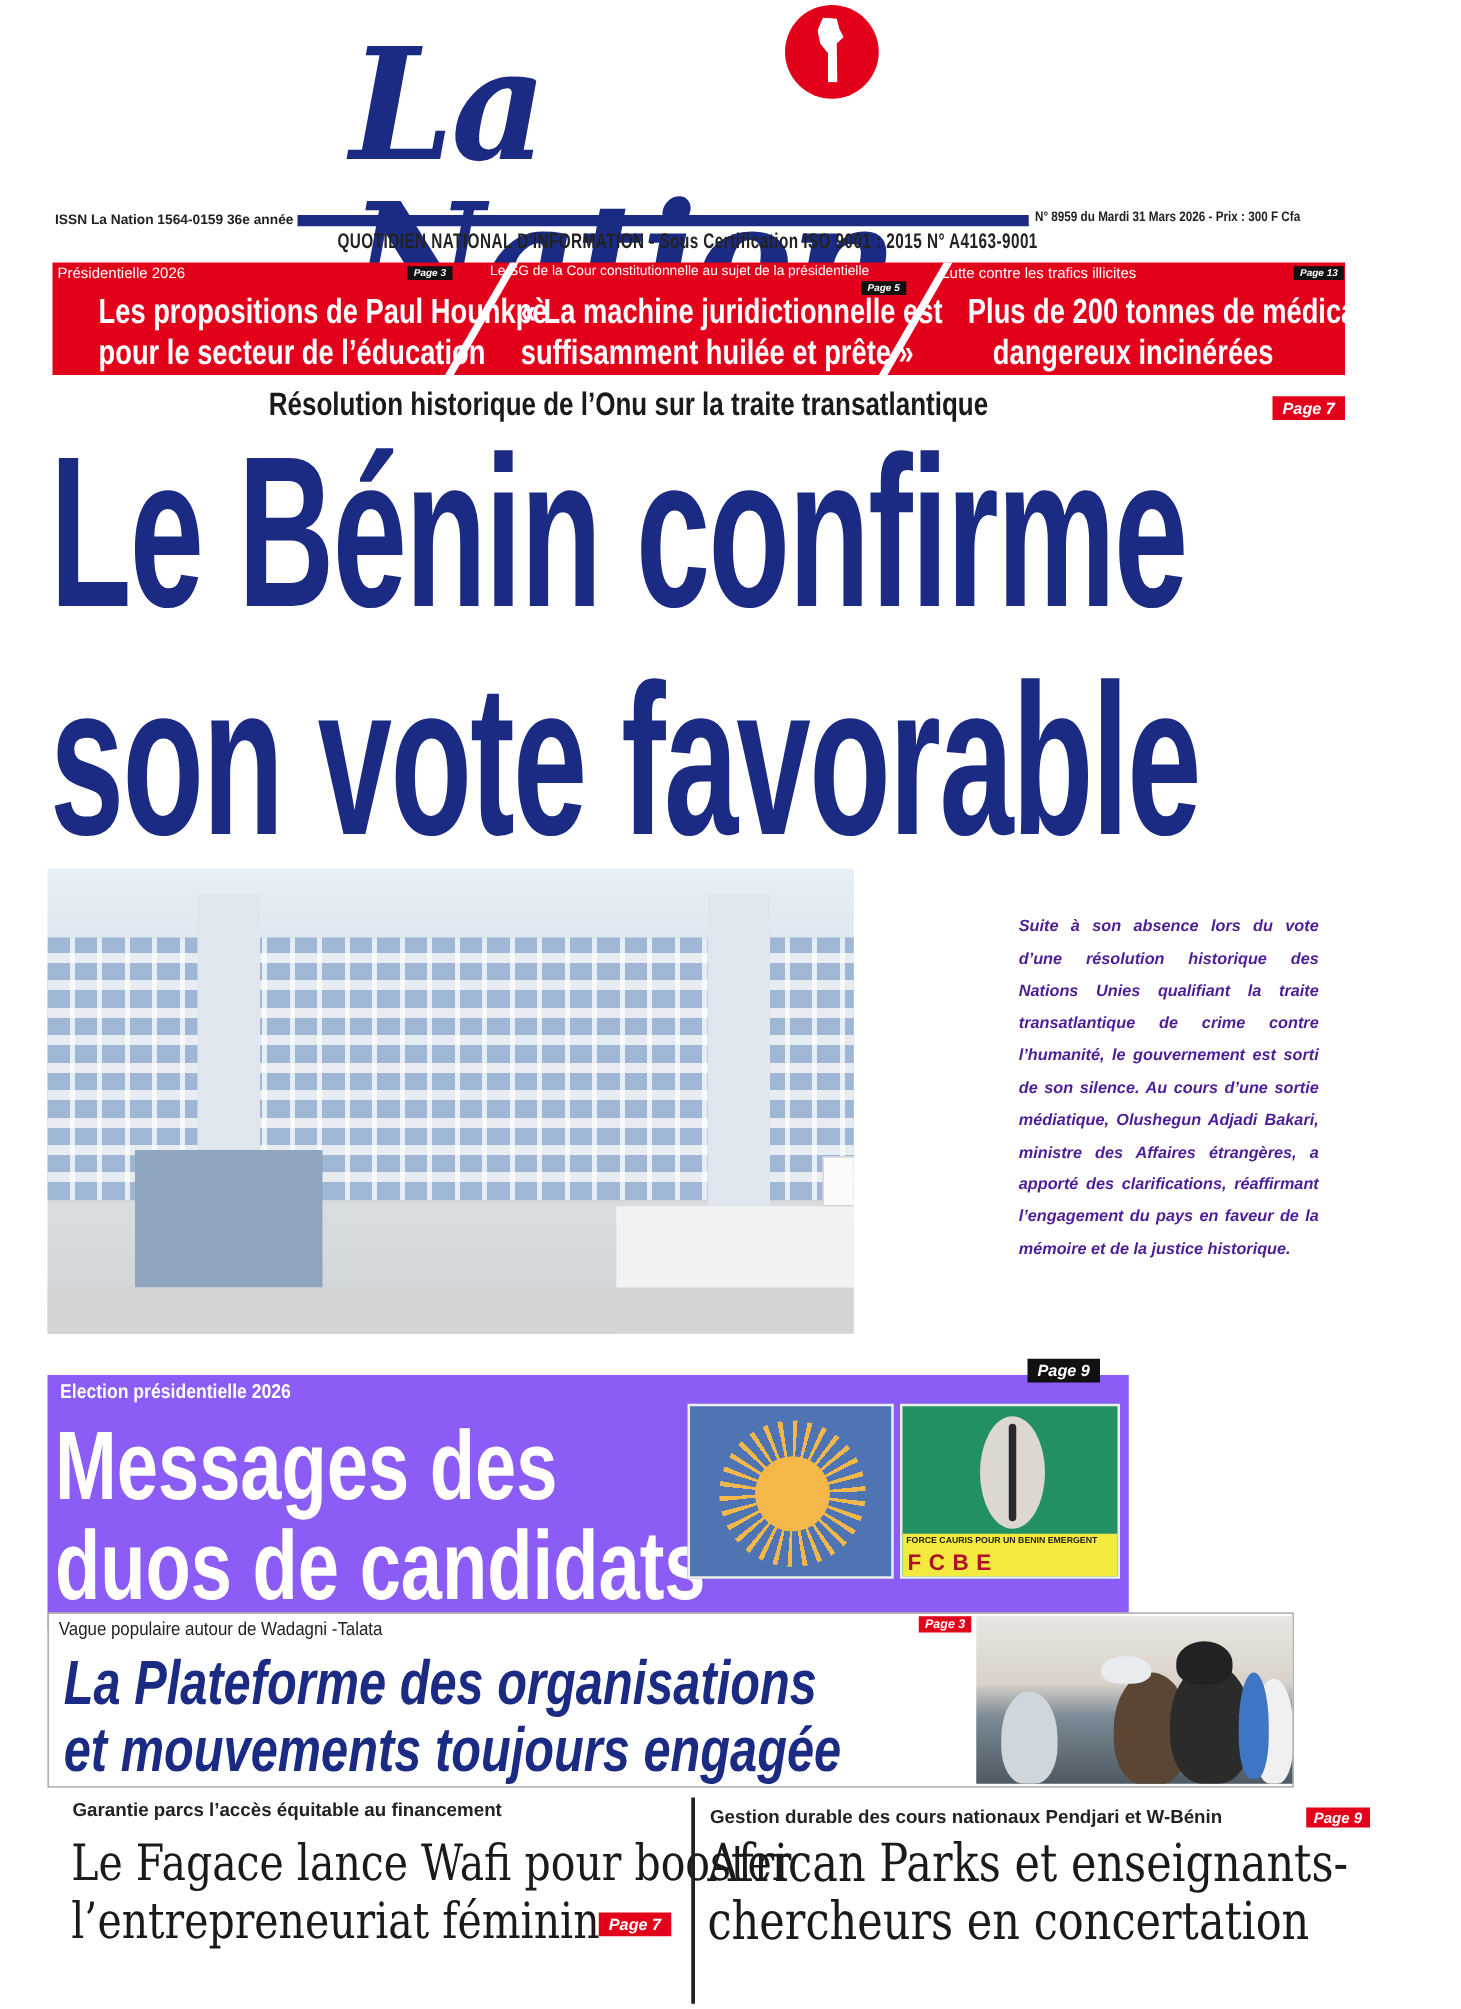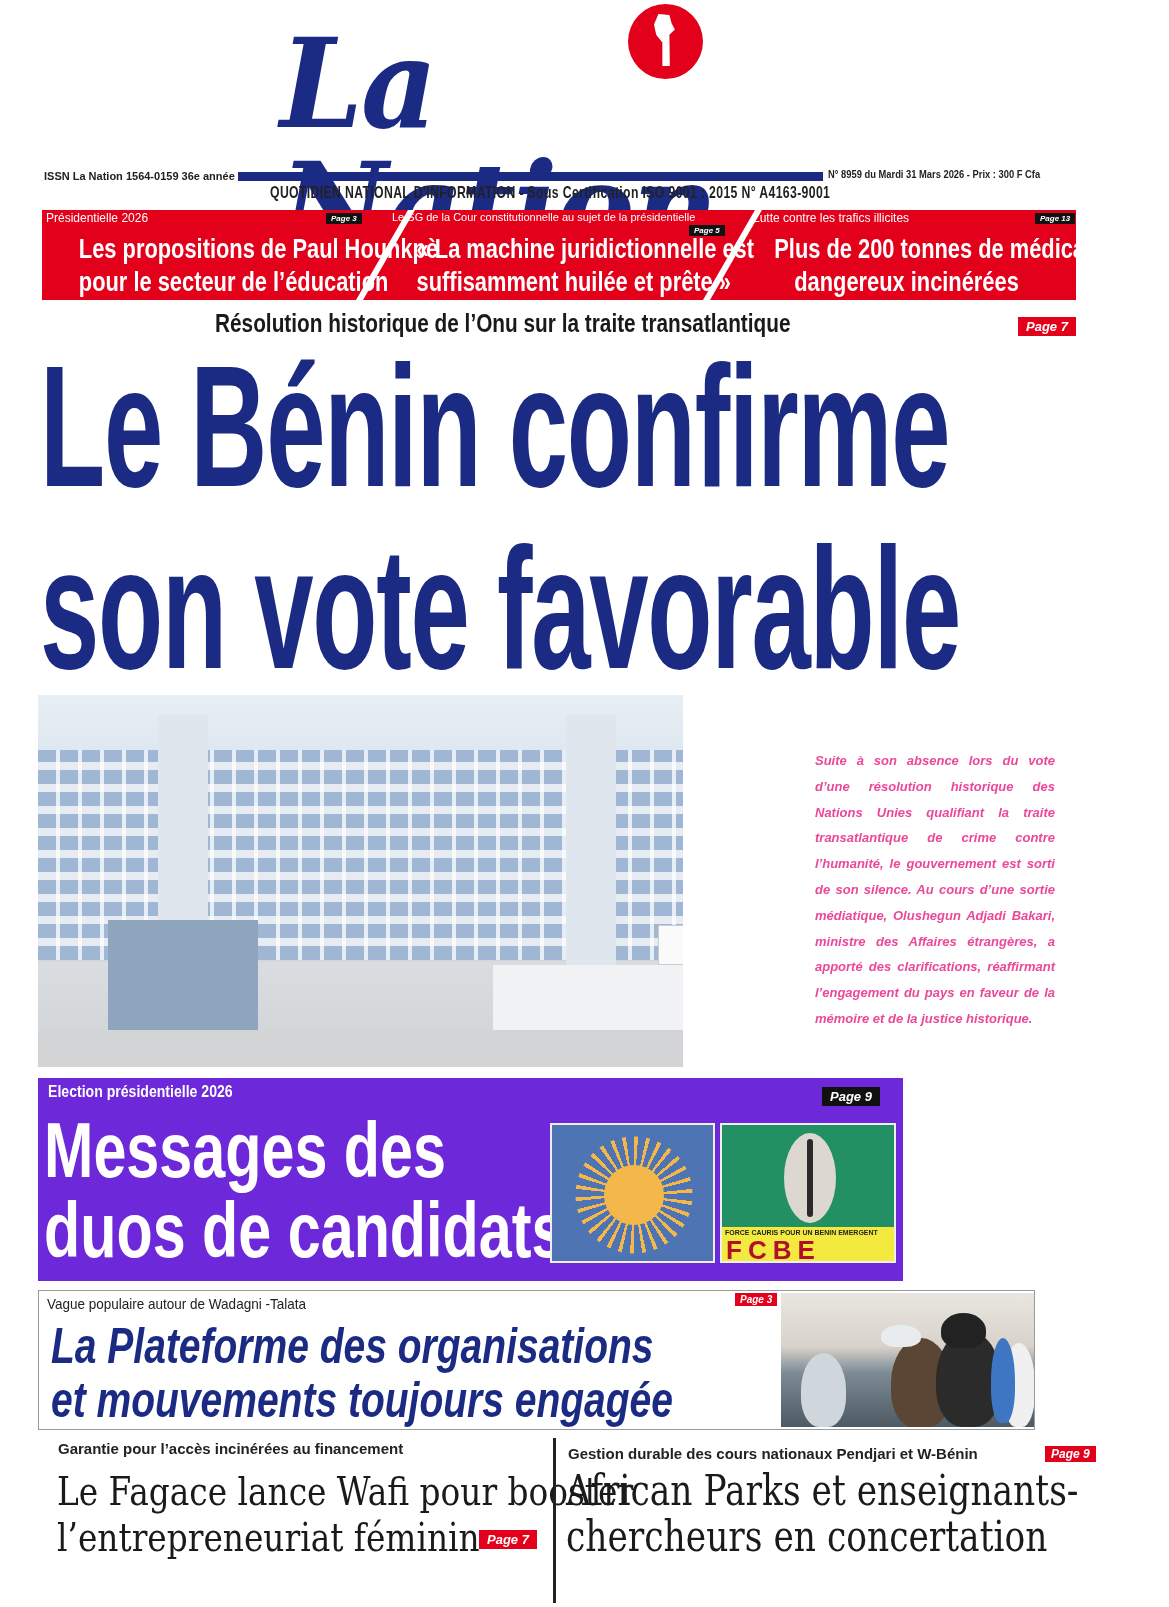--- a/index.html
+++ b/index.html
@@ -44,39 +44,39 @@
   .bld { position: absolute; left: 0; top: 55px; width: 740px; height: 210px;
     background: repeating-linear-gradient(0deg, #9fb7d4 0 14px, #e7ecf2 14px 22px); }
   .bld-cols { position: absolute; left: 0; top: 55px; width: 740px; height: 210px;
     background: repeating-linear-gradient(90deg, transparent 0 18px, rgba(255,255,255,0.75) 18px 22px); }
   .tower { position: absolute; top: 20px; width: 50px; height: 260px; background: #dfe6ee; }
   .wall { position: absolute; left: 455px; top: 270px; width: 302px; height: 102px; background: #f1f2f3; }
   .sign { position: absolute; left: 620px; top: 230px; width: 137px; height: 40px; background: #fafafa; border: 1px solid #ccc; font-size: 9px; font-weight: bold; color: #1b2a82; padding: 6px 0 0 52px; line-height: 11px; }
   .booth { position: absolute; left: 70px; top: 225px; width: 150px; height: 110px; background: #8fa5bd; }
   .ground { position: absolute; left: 0; top: 335px; width: 757px; height: 37px; background: #d2d4d5; }
 
-  .lede { left: 815px; top: 728px; width: 240px; font-size: 13px; line-height: 25.8px; font-style: italic; font-weight: bold; color: #ec4899; text-align: justify; margin-top: 20px; }
-
-  
-  .elect { left: 38px; top: 1078px; width: 865px; height: 203px; background: #6d28d9; }
+  .lede { left: 815px; top: 728px; width: 240px; font-size: 13px; line-height: 25.8px; font-style: italic; font-weight: bold; color: #4c1d95; text-align: justify; }
+
+  
+  .elect { left: 38px; top: 1100px; width: 865px; height: 203px; background: #8b5cf6; }
   .elect .kicker { position: absolute; left: 10px; top: 5px; font-size: 16px; color: #fff; font-weight: bold; transform: scaleX(0.88); transform-origin: left; white-space: nowrap; }
   .elect-pg { left: 822px; top: 1087px; background: #111; color: #fff; font-size: 13px; font-weight: bold; font-style: italic; padding: 2px 8px; }
   .elect .head { position: absolute; left: 6px; top: 32px; font-size: 78px; line-height: 80px; font-weight: bold; color: #fff;
     white-space: nowrap; transform: scaleX(0.76); transform-origin: left; }
   .logo-sun { left: 550px; top: 1123px; width: 165px; height: 140px; background: #4f74b4; border: 2px solid #eee; overflow: hidden; }
   .sun-core { position: absolute; left: 52px; top: 40px; width: 60px; height: 60px; border-radius: 50%; background: #f4b84a; }
   .sun-rays { position: absolute; left: 22px; top: 10px; width: 120px; height: 120px; border-radius: 50%;
     background: repeating-conic-gradient(#f4b84a 0 4deg, transparent 4deg 12deg);
     -webkit-mask: radial-gradient(circle, #000 0 58px, transparent 59px); mask: radial-gradient(circle, #000 0 58px, transparent 59px); }
   .logo-fcbe { left: 720px; top: 1123px; width: 176px; height: 140px; background: #229062; border: 2px solid #eee; overflow: hidden; }
   .cowrie { position: absolute; left: 62px; top: 8px; width: 52px; height: 90px; border-radius: 50%; background: #ddd8cf; }
   .cowrie::after { content: ""; position: absolute; left: 23px; top: 6px; width: 6px; height: 78px; background: #2a2a2a; border-radius: 3px; }
   .fcbe-band { position: absolute; left: 0; top: 102px; width: 176px; height: 38px; background: #f4ea3f; }
   .fcbe-small { position: absolute; left: 3px; top: 2px; font-size: 7px; font-weight: bold; color: #222; white-space: nowrap; }
-  .fcbe-big { position: absolute; left: 4px; top: 10px; font-size: 26px; line-height: 26px; font-weight: bold; color: #b0102a; letter-spacing: 6px; }
+  .fcbe-big { position: absolute; left: 4px; top: 10px; font-size: 18px; line-height: 26px; font-weight: bold; color: #b0102a; letter-spacing: 6px; }
 
   
   .plat { left: 38px; top: 1290px; width: 997px; height: 140px; border: 1px solid #9a9a9a; background: #fff; }
   .plat .kicker { position: absolute; left: 8px; top: 4px; font-size: 15px; color: #222; transform: scaleX(0.9); transform-origin: left; white-space: nowrap; }
   .plat-pg { left: 714px; top: 1293px; font-size: 10px; padding: 1px 5px; }
   .plat .head { position: absolute; left: 12px; top: 28px; font-size: 50px; line-height: 54px; font-weight: bold; font-style: italic; color: #1b2a82;
     white-space: nowrap; transform: scaleX(0.78); transform-origin: left; }
   .crowd { left: 781px; top: 1293px; width: 253px; height: 134px; overflow: hidden;
     background: linear-gradient(#e9e6e1 0, #d8d2c9 40%, #7b8a95 60%, #4e5a63 100%); }
   .person { position: absolute; border-radius: 50% 50% 40% 40%; }
@@ -185,21 +185,21 @@
 <div class="abs crowd">
   <div class="person" style="left:110px;top:45px;width:60px;height:90px;background:#5b4636"></div>
   <div class="person" style="left:100px;top:32px;width:40px;height:22px;background:#e8ecef"></div>
   <div class="person" style="left:155px;top:38px;width:65px;height:96px;background:#2b2b2b"></div>
   <div class="person" style="left:160px;top:20px;width:45px;height:35px;background:#222"></div>
   <div class="person" style="left:222px;top:50px;width:32px;height:84px;background:#f0f0f0"></div>
   <div class="person" style="left:210px;top:45px;width:24px;height:85px;background:#3f76c4"></div>
   <div class="person" style="left:20px;top:60px;width:45px;height:74px;background:#cfd6dc"></div>
 </div>
 
-<div class="abs b-kicker" style="left:58px;top:1440px">Garantie pour l’accès incinérées au financement</div>
+<div class="abs b-kicker" style="left:58px;top:1440px">Garantie parcs l’accès équitable au financement</div>
 <div class="abs b-head" style="left:57px;top:1468px">
   <div>Le Fagace lance Wafi pour booster</div>
     <div>l’entrepreneuriat féminin</div>
 </div>
 <div class="abs pgred" style="left:458px;top:1530px;font-size:13px">Page 7</div>
 
 <div class="abs divider"></div>
 
 <div class="abs b-kicker" style="left:568px;top:1445px">Gestion durable des cours nationaux Pendjari et W-Bénin</div>
 <div class="abs pgred" style="left:1024px;top:1446px;font-size:12px;padding:1px 6px">Page 9</div>

